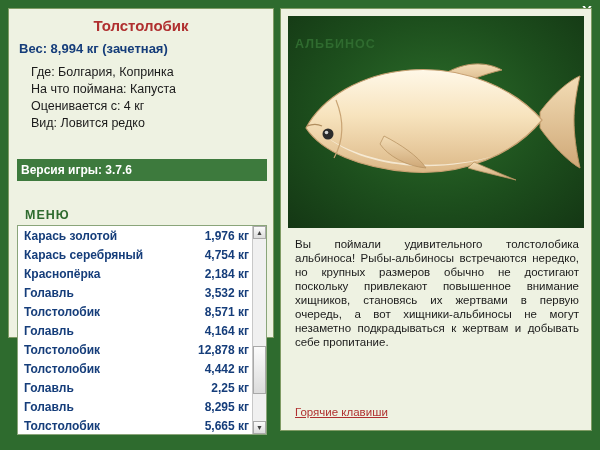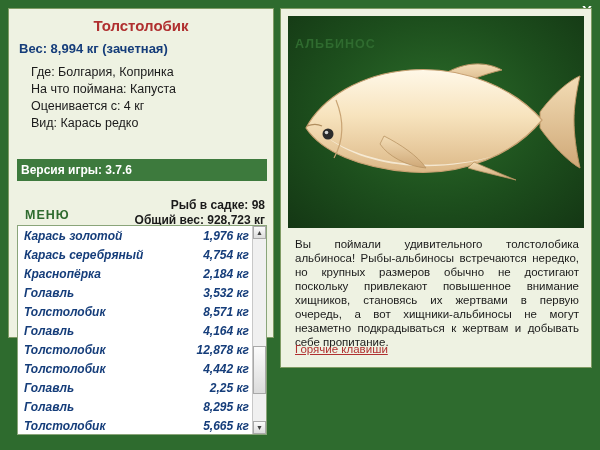--- a/index.html
+++ b/index.html
@@ -100,21 +100,20 @@
   .table-wrap {
     position: absolute;
     left: 8px;
     top: 216px;
     width: 250px;
     height: 210px;
     border: 1px solid #8aa57a;
     background: #ffffff;
     box-sizing: border-box;
     overflow: hidden;
-    font-style: italic;
   }
   .catch-table {
     width: 237px;
     border-collapse: collapse;
     font-size: 12px;
   }
   .catch-table td {
     padding: 2px 6px;
     font-weight: bold;
     color: #153d7a;
@@ -158,21 +157,21 @@
     border: 1px solid #a9a9a9;
     box-sizing: border-box;
   }
 
   
   .right-panel {
     position: absolute;
     left: 280px;
     top: 8px;
     width: 312px;
-    height: 360px;
+    height: 423px;
     background: #eef2e2;
     border: 1px solid #7f9b64;
     box-sizing: border-box;
     padding-left: 8px;
   }
   .albino-label {
     position: absolute;
     left: 14px;
     top: 28px;
     color: #2f6b2f;
@@ -219,31 +218,27 @@
 
 <div class="close-btn">X</div>
 
 <div class="left-panel">
   <div class="fish-title">Толстолобик</div>
   <div class="fish-weight">Вес: 8,994 кг (зачетная)</div>
   <div class="info-list">
     <div>Где: Болгария, Копринка</div>
     <div>На что поймана: Капуста</div>
     <div>Оценивается с: 4 кг</div>
-    <div>Вид: Карась редко</div>
+    <div>Вид: Ловится редко</div>
   </div>
 
   <div class="version-bar">Версия игры: 3.7.6</div>
 
   <div class="menu-row">
     <div class="menu-label">МЕНЮ</div>
-    <div class="stat-lines">
-      <div>Рыб в садке: 98</div>
-      <div>Общий вес: 928,723 кг</div>
-    </div>
   </div>
 
   <div class="table-wrap">
     <table class="catch-table">
       <tbody id="catch-rows">
           <tr>
             <td>Карась золотой</td>
             <td class="weight">1,976 кг</td>
           </tr>
           <tr>

